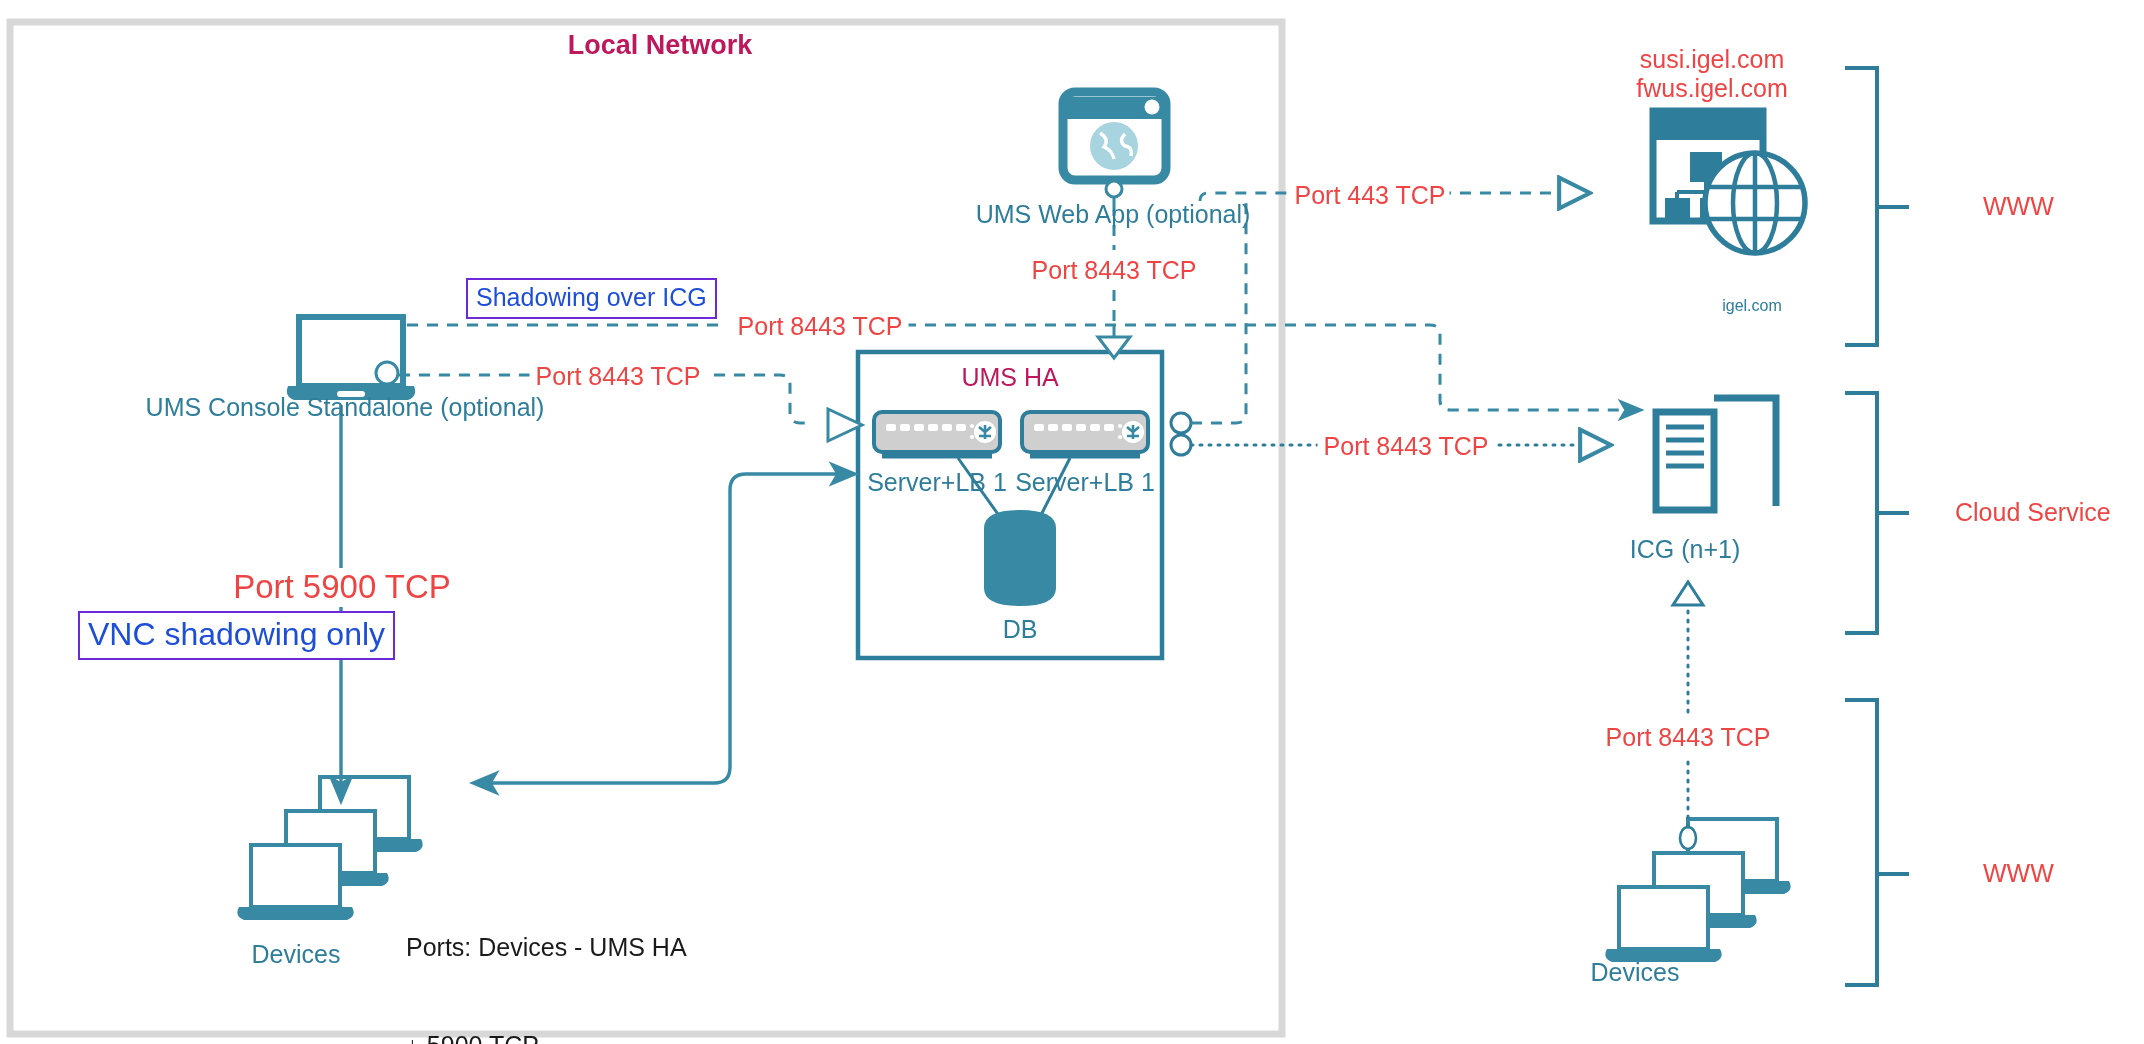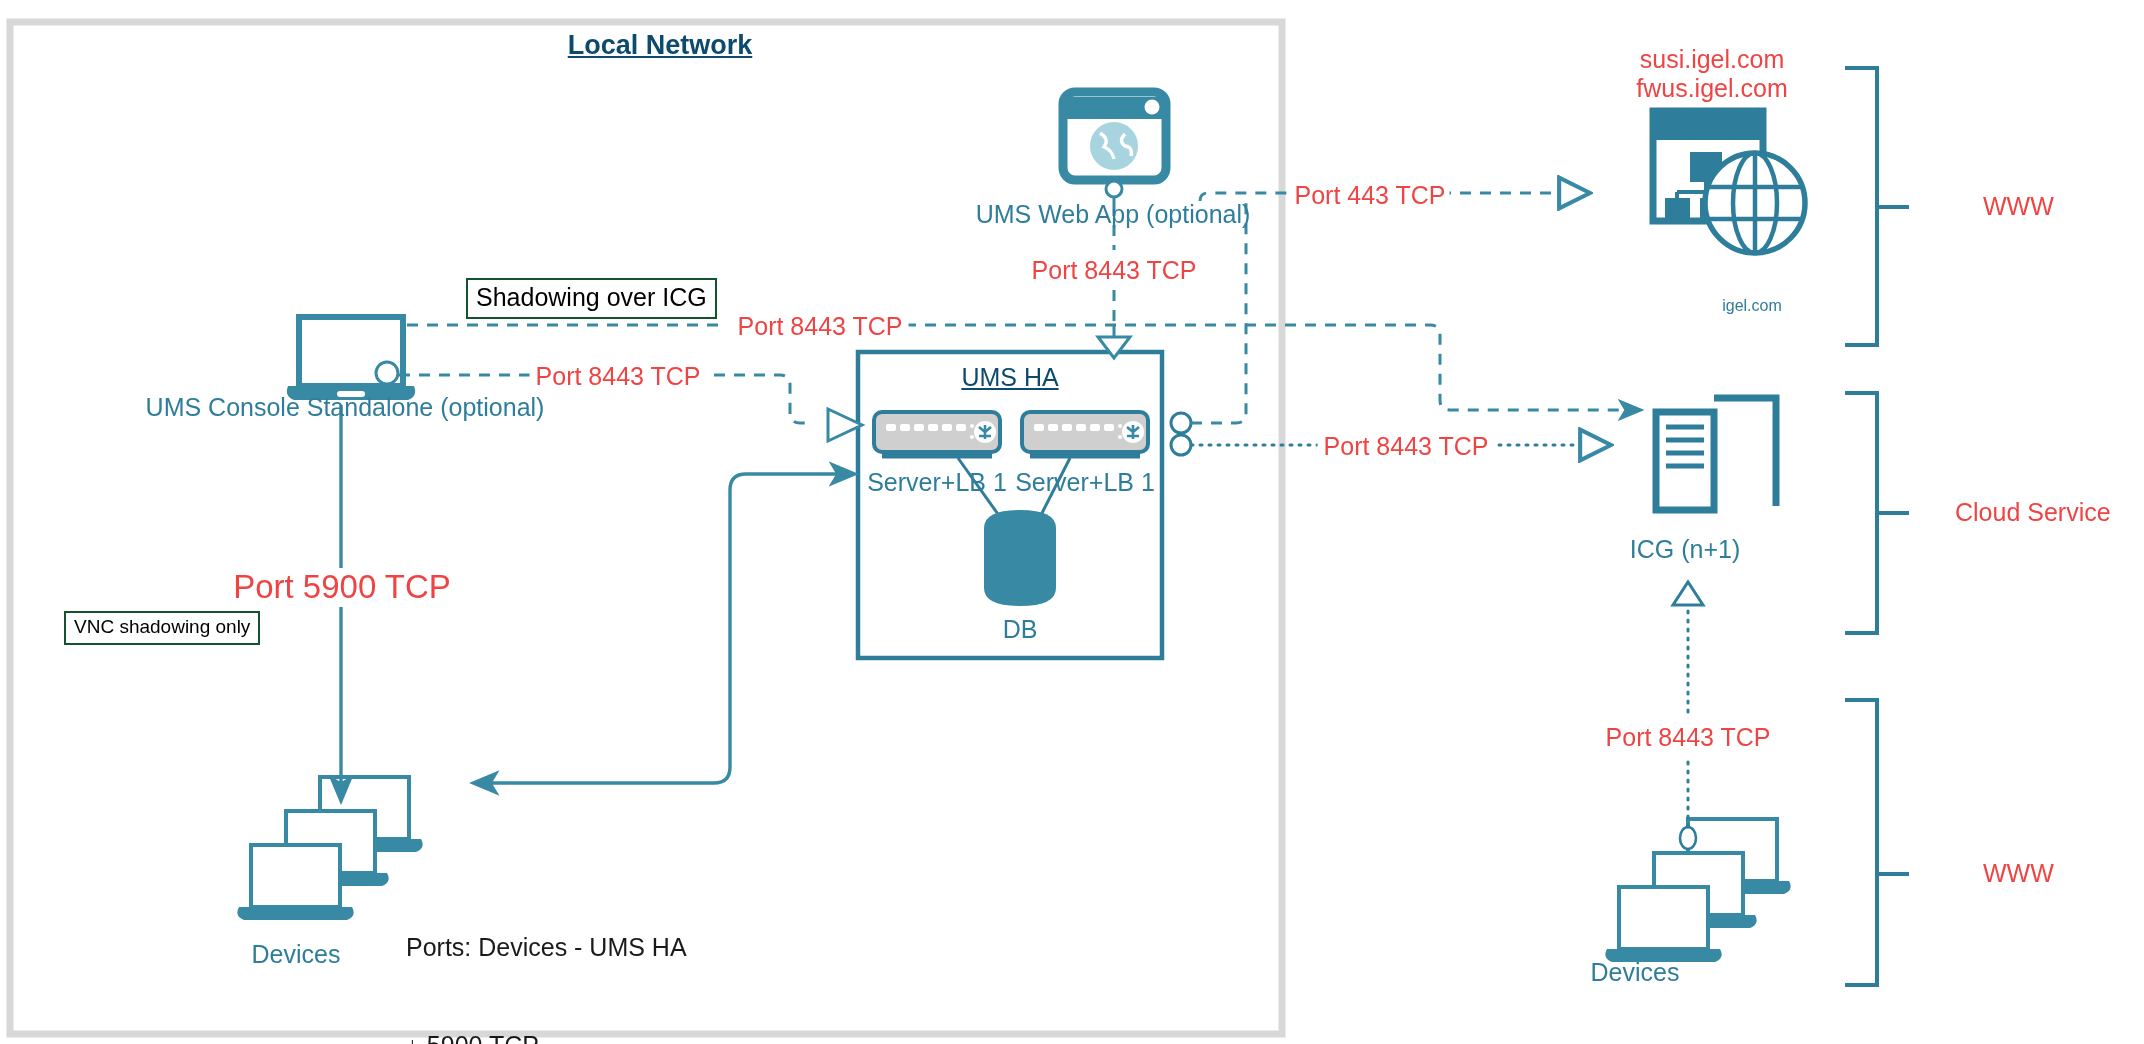--- a/index.html
+++ b/index.html
@@ -28,35 +28,34 @@
   }
   .lbl {
     position: absolute;
     white-space: pre;
     line-height: 1.18;
   }
   .lbl-teal {
     color: #2E7D9B;
   }
   .lbl-dark {
-    color: #0c4a6e;
-    text-decoration: underline;
+    color: #be185d;
   }
   .lbl-black {
     color: #ef4444;
   }
   .ctr {
     transform: translateX(-50%);
     text-align: center;
   }
   .callout {
     position: absolute;
-    border: 2px solid #14532d;
+    border: 2px solid #6d28d9;
     background: #ffffff;
-    color: #000000;
+    color: #1d4ed8;
     padding: 3px 8px 5px 8px;
     white-space: pre;
   }
   .portlist {
     position: absolute;
     color: #1a1a1a;
     white-space: pre;
     line-height: 1.30;
   }
   .portlist div { white-space: pre; }
@@ -287,21 +286,21 @@
   <div class="lbl lbl-black ctr" style="left:618px; top:362px; font-size:25px; background:#fff; padding:0 6px;">Port 8443 TCP</div>
 
   <div class="lbl lbl-black ctr" style="left:342px; top:568px; font-size:33px; background:#fff; padding:0 8px;">Port 5900 TCP</div>
 
   <div class="lbl lbl-black ctr" style="left:1406px; top:432px; font-size:25px; background:#fff; padding:0 6px;">Port 8443 TCP</div>
 
   <div class="lbl lbl-black ctr" style="left:1688px; top:723px; font-size:25px; background:#fff; padding:0 6px;">Port 8443 TCP</div>
 
   <div class="callout" style="left:466px; top:278px; font-size:25px;">Shadowing over ICG</div>
 
-  <div class="callout" style="left:64px; top:611px; font-size:19px;">VNC shadowing only</div>
+  <div class="callout" style="left:78px; top:611px; font-size:32px;">VNC shadowing only</div>
 
   <div class="portlist" style="left:406px; top:866px; font-size:25px;">
     <div>Ports: Devices - UMS HA</div>
     <div>↓·5900 TCP</div>
     
     
     
     
   </div>
 

